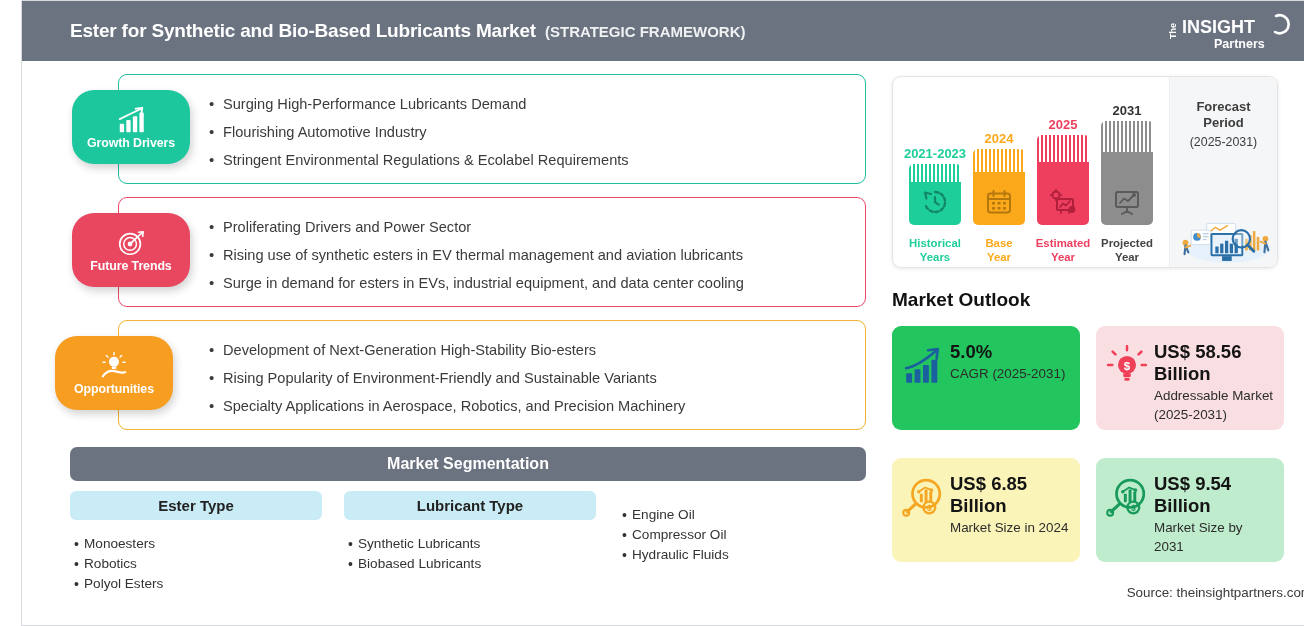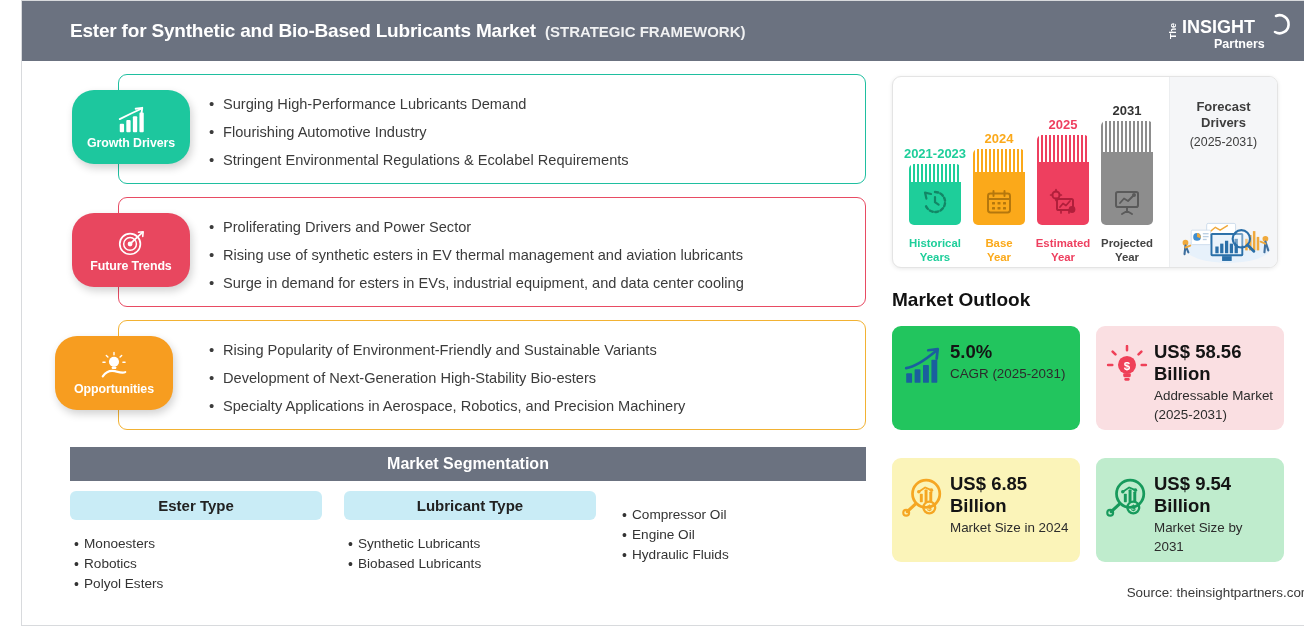--- a/index.html
+++ b/index.html
@@ -88,21 +88,21 @@
     white-space: nowrap; letter-spacing: -0.1px;
   }
   .badge.b1 { left: 50px; top: 29px; background: #1dc79e; }
   .badge.b2 { left: 50px; top: 152px; background: #e8475f; }
   .badge.b3 { left: 33px; top: 275px; background: #f79d20; }
 
   
   .seg-title {
     position: absolute; left: 48px; top: 386px;
     width: 796px; height: 34px;
-    background: #6b7280; border-radius: 0;
+    background: #6b7280; border-radius: 7px;
     display: flex; align-items: center; justify-content: center;
     color: #ffffff; font-size: 16px; font-weight: bold;
   }
   .seg-cols { position: absolute; left: 48px; top: 430px; width: 800px; }
   .seg-col { position: absolute; top: 0; }
   .seg-col.c1 { left: 0;   width: 252px; }
   .seg-col.c2 { left: 274px; width: 252px; }
   .seg-col.c3 { left: 548px; width: 252px; }
   .seg-head {
     height: 29px; background: #c9ecf6; border-radius: 6px;
@@ -253,22 +253,22 @@
         <circle cx="15" cy="17" r="6.8" stroke="#ffffff" stroke-width="1.6" fill="none"></circle>
         <circle cx="15" cy="17" r="2.6" fill="#ffffff"></circle>
         <path d="M15 17 L28 5" stroke="#ffffff" stroke-width="1.9" stroke-linecap="round"></path>
         <path d="M24 4.5 L29 4 L28.5 9" stroke="#ffffff" stroke-width="1.7" fill="none" stroke-linecap="round" stroke-linejoin="round"></path>
       </svg>
       <span class="blabel">Future Trends</span>
     </div>
 
     <div class="panel p3" style="border-color: rgb(242, 178, 51);">
       <ul>
+        <li>Development of Next-Generation High-Stability Bio-esters</li>
         <li>Rising Popularity of Environment-Friendly and Sustainable Variants</li>
-        <li>Development of Next-Generation High-Stability Bio-esters</li>
         <li>Specialty Applications in Aerospace, Robotics, and Precision Machinery</li>
       </ul>
     </div>
     <div class="badge b3" style="background: rgb(247, 157, 32);">
       <svg class="bicon" viewBox="0 0 32 32">
         <path d="M16 4 v-2.5 M9.5 6.5 L7.8 4.8 M22.5 6.5 L24.2 4.8 M6.5 12 H4.2 M25.5 12 H27.8" stroke="#ffffff" stroke-width="1.5" stroke-linecap="round"></path>
         <circle cx="16" cy="11.5" r="5.4" fill="#ffffff"></circle>
         <rect x="13.6" y="16.6" width="4.8" height="2.6" fill="#ffffff" rx="0.8"></rect>
         <path d="M4 27 C8 21.5 13 20.5 17 21.5 C21 22.5 25 24 28 22.5" stroke="#ffffff" stroke-width="2.3" fill="none" stroke-linecap="round"></path>
       </svg>
@@ -288,22 +288,22 @@
       </div>
       <div class="seg-col c2">
         <div class="seg-head">Lubricant Type</div>
         <ul>
           <li>Synthetic Lubricants</li>
           <li>Biobased Lubricants</li>
         </ul>
       </div>
       <div class="seg-col c3">
         <ul>
+          <li>Engine Oil</li>
           <li>Compressor Oil</li>
-          <li>Engine Oil</li>
           <li>Hydraulic Fluids</li>
         </ul>
       </div>
     </div>
   </div>
 
   <div class="right-col">
 
     <div class="timeline">
       <div class="tl-bars">
@@ -377,21 +377,21 @@
               </svg>
             </div>
           </div>
           <div class="tl-cap" id="c3" style="color: rgb(68, 68, 68);"><span>Projected</span><br><span>Year</span></div>
         </div>
       </div>
 
       <div class="tl-forecast">
         <div class="tl-f-title">
           <span>Forecast</span><br>
-          <span>Drivers</span>
+          <span>Period</span>
         </div>
         <div class="tl-f-sub">(2025-2031)</div>
         <svg viewBox="0 0 108 62" width="104" height="62" style="position:absolute;bottom:4px;left:2px;">
           <ellipse cx="58" cy="46" rx="44" ry="15" fill="#e7f1fb"></ellipse>
           <rect x="36" y="20" width="30" height="12" rx="1.5" fill="#ffffff" stroke="#c8d9ea" stroke-width="0.9"></rect>
           <path d="M39 29 L45 24 L50 27 L58 22" stroke="#f0a93c" stroke-width="1.5" fill="none"></path>
           <rect x="20" y="27" width="20" height="15" rx="1.2" fill="#ffffff" stroke="#c8d9ea" stroke-width="0.8"></rect>
           <circle cx="26" cy="34" r="4" fill="#3f8ed0"></circle>
           <path d="M26 34 L26 30 A4 4 0 0 1 29.6 35.4 Z" fill="#f0a93c"></path>
           <rect x="32" y="30" width="6" height="1.4" fill="#b9cfe4"></rect>

